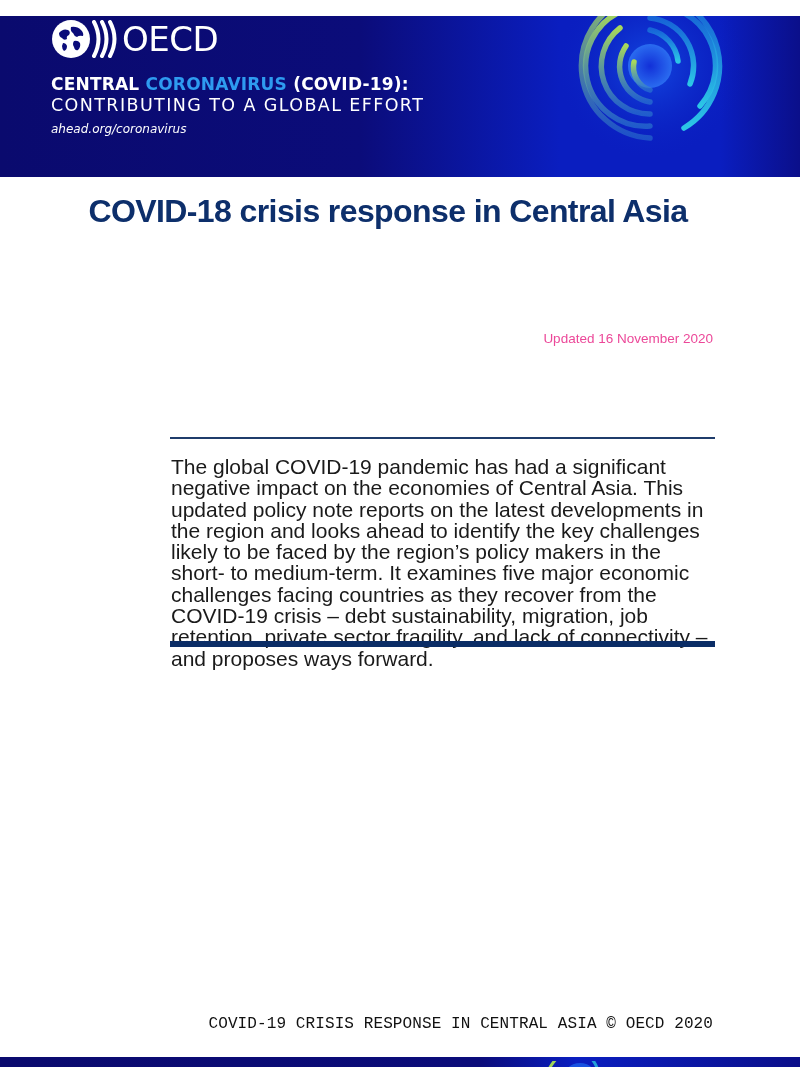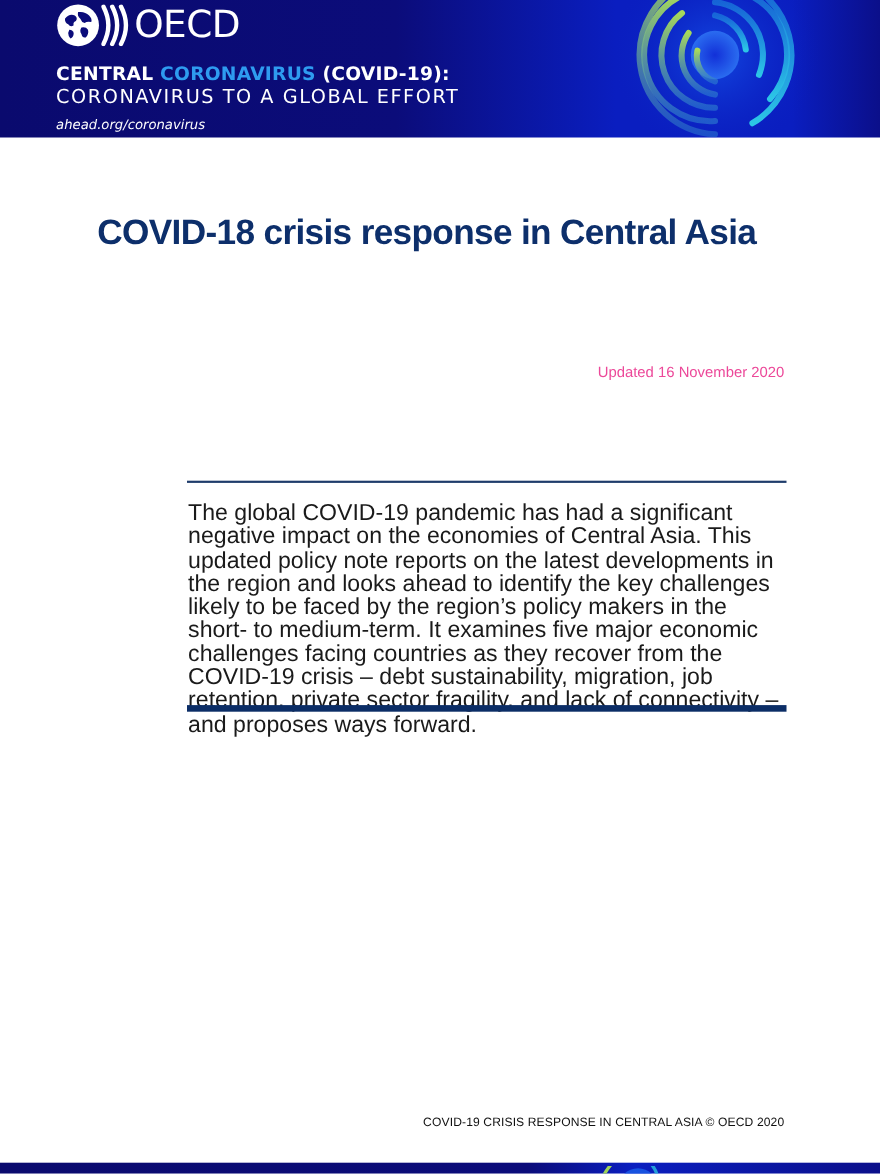--- a/index.html
+++ b/index.html
@@ -2,21 +2,21 @@
 <html><head>
   <meta charset="utf-8">
   <style>
     html, body { margin: 0; padding: 0; }
     body {
       width: 800px; height: 1067px; position: relative; overflow: hidden;
       background: #ffffff;
       font-family: "Liberation Sans", sans-serif;
     }
     .header {
-      position: absolute; left: 0; top: 0; width: 800px; height: 125px;
+      position: absolute; left: 0; top: 16px; width: 800px; height: 161px;
       background: linear-gradient(90deg, #0a0a6e 0%, #0b0c7a 45%, #0a1ec0 70%, #0a1ec0 90%, #0b0f8a 100%);
       overflow: hidden;
     }
     .logo { position: absolute; left: 51px; top: 2px; height: 42px; display: flex; align-items: center; }
     .logo .globe { width: 40px; height: 40px; }
     .logo .chev { width: 28px; height: 38px; margin-left: 1px; }
     .logo .wordmark {
       color: #ffffff; font-size: 34px; letter-spacing: -0.5px; margin-left: 2px; line-height: 40px;
       font-family: "DejaVu Sans", sans-serif; font-weight: normal;
     }
@@ -47,21 +47,21 @@
       color: #ec4899; font-size: 13.5px;
     }
     .rule-top { position: absolute; left: 170px; top: 437px; width: 545px; height: 2px; background: #1f3c6b; }
     .abstract {
       position: absolute; left: 171px; top: 456px; width: 544px;
       color: #1a1a1a; font-size: 21px; line-height: 21.3px;
     }
     .rule-bottom { position: absolute; left: 170px; top: 641px; width: 545px; height: 6px; background: #0b2d66; }
     .footer {
       position: absolute; right: 87px; top: 1015px;
-      color: #111111; font-size: 11px; letter-spacing: 0.1px; white-space: nowrap;
+      color: #111111; font-size: 16px; letter-spacing: 0.1px; white-space: nowrap; font-family: Liberation Mono, monospace;
     }
     .bottom-band {
       position: absolute; left: 0; top: 1057px; width: 800px; height: 10px;
       background: linear-gradient(90deg, #0a0a6e 0%, #0b0c7a 60%, #0a1ec0 72%, #0b0f8a 100%);
       overflow: hidden;
     }
   </style>
 </head>
 <body>
 
@@ -76,21 +76,21 @@
     </svg>
     <svg class="chev" viewBox="0 0 28 38">
       <path d="M2 2 q9 17 0 34" stroke="#ffffff" stroke-width="4" fill="none" stroke-linecap="round"></path>
       <path d="M10 2 q9 17 0 34" stroke="#ffffff" stroke-width="4" fill="none" stroke-linecap="round"></path>
       <path d="M18 2 q9 17 0 34" stroke="#ffffff" stroke-width="4" fill="none" stroke-linecap="round"></path>
     </svg>
     <span class="wordmark">OECD</span>
   </div>
 
   <div class="tag1"><span>CENTRAL </span><span class="accent">CORONAVIRUS</span><span> (COVID-19):</span></div>
-  <div class="tag2">CORONAVIRUS TO A GLOBAL EFFORT</div>
+  <div class="tag2">CONTRIBUTING TO A GLOBAL EFFORT</div>
   <div class="tag3">ahead.org/coronavirus</div>
 
   <svg class="deco" viewBox="0 0 190 180">
     <defs>
       <radialGradient id="glow" cx="50%" cy="50%" r="50%">
         <stop offset="0%" stop-color="#1a6cff" stop-opacity="0.55"></stop>
         <stop offset="100%" stop-color="#0a1ec0" stop-opacity="0"></stop>
       </radialGradient>
       <radialGradient id="core" cx="50%" cy="50%" r="50%">
         <stop offset="0%" stop-color="#1230d8"></stop>

